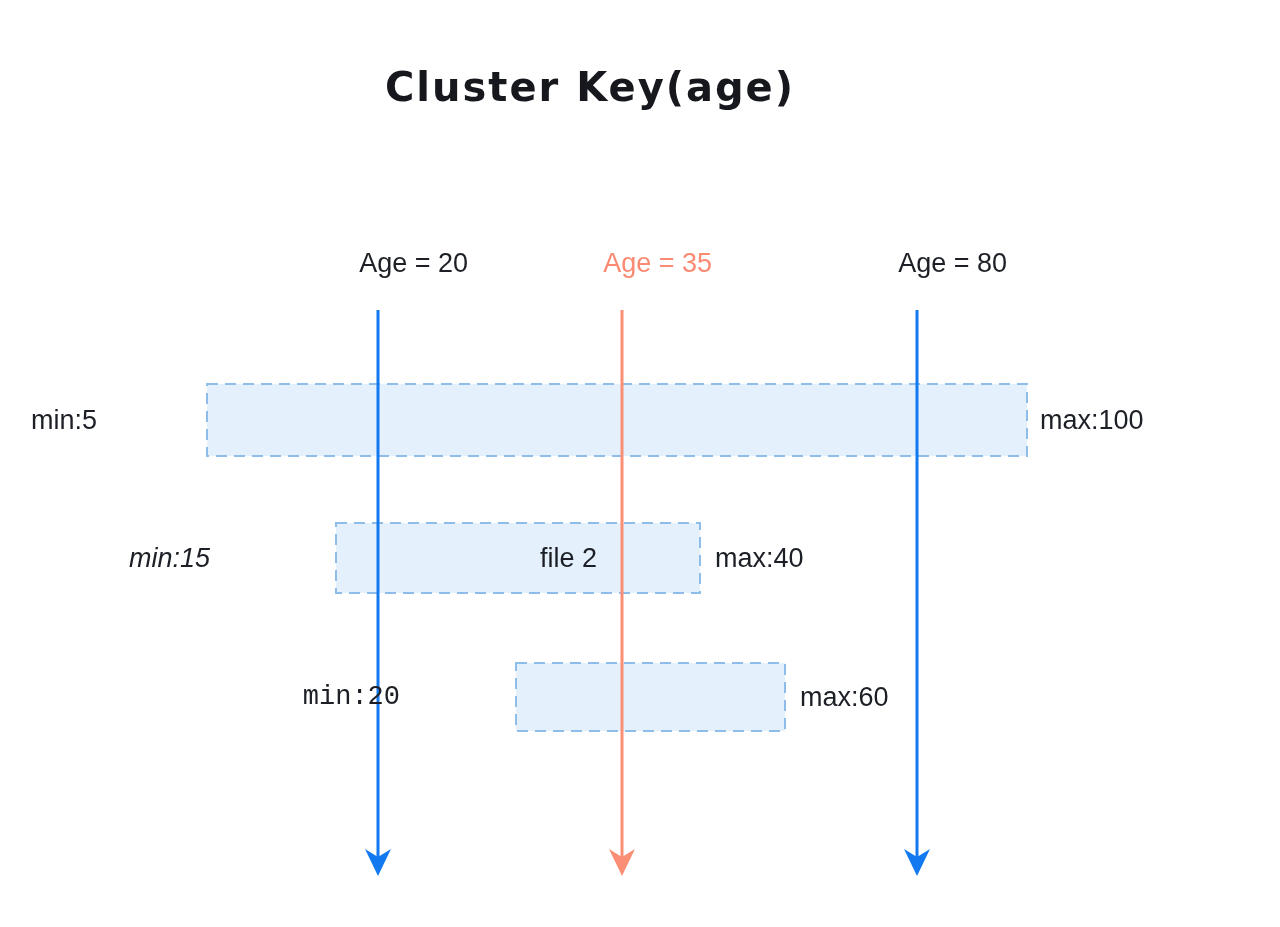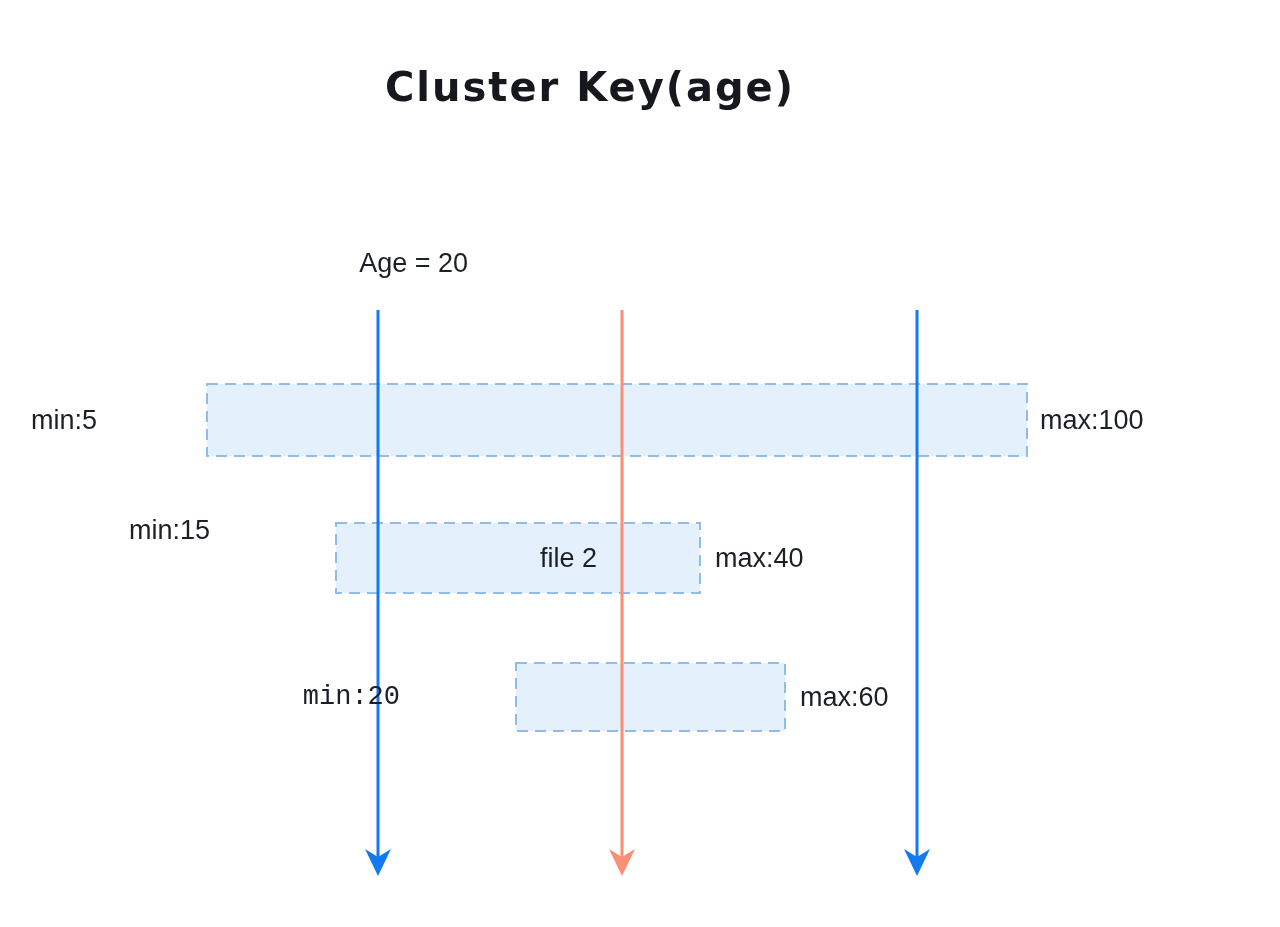--- a/index.html
+++ b/index.html
@@ -35,21 +35,21 @@
   
   .age-20 { top: 249px; left: 288px; }
   .age-35 { top: 249px; left: 532px; }
   .age-80 { top: 249px; left: 827px; }
   
   .file-1-label { top: 406px; left: 416px; }
   .min-5   { top: 406px; right: 1083px; }
   .max-100 { top: 406px; left: 1040px; }
   
   .file-2-label { top: 544px; left: 417px; }
-  .min-15 { top: 516px; right: 970px; }
+  .min-15 { top: 544px; right: 970px; font-style: italic; }
   .max-40 { top: 544px; left: 715px; }
   
   .file-3-label { top: 683px; left: 585px; }
   .min-20 { top: 683px; right: 780px; font-family: Liberation Mono, monospace; }
   .max-60 { top: 683px; left: 800px; }
   .diagram-svg { position: absolute; inset: 0; }
 </style>
 </head>
 <body>
 
@@ -72,20 +72,22 @@
     <line x1="622" y1="310" x2="622" y2="858" stroke-width="3" stroke="#fa8f76"></line>
     <polygon points="609,849 622,876 635,849 622,857" fill="#fa8f76"></polygon>
 
     <line x1="917" y1="310" x2="917" y2="858" stroke-width="3" stroke="#1379f0"></line>
     <polygon points="904,849 917,876 930,849 917,857" fill="#1379f0"></polygon>
   </svg>
 
   <div class="title">Cluster Key(age)</div>
 
   <div class="lbl center age-20">Age = 20</div>
+  <div class="lbl center accent age-35">Age = 35</div>
+  <div class="lbl center age-80">Age = 80</div>
 
   <div class="lbl right min-5">min:5</div>
   <div class="lbl max-100">max:100</div>
 
   <div class="lbl center file-2-label">file 2</div>
   <div class="lbl right min-15">min:15</div>
   <div class="lbl max-40">max:40</div>
 
   <div class="lbl right min-20">min:20</div>
   <div class="lbl max-60">max:60</div>

